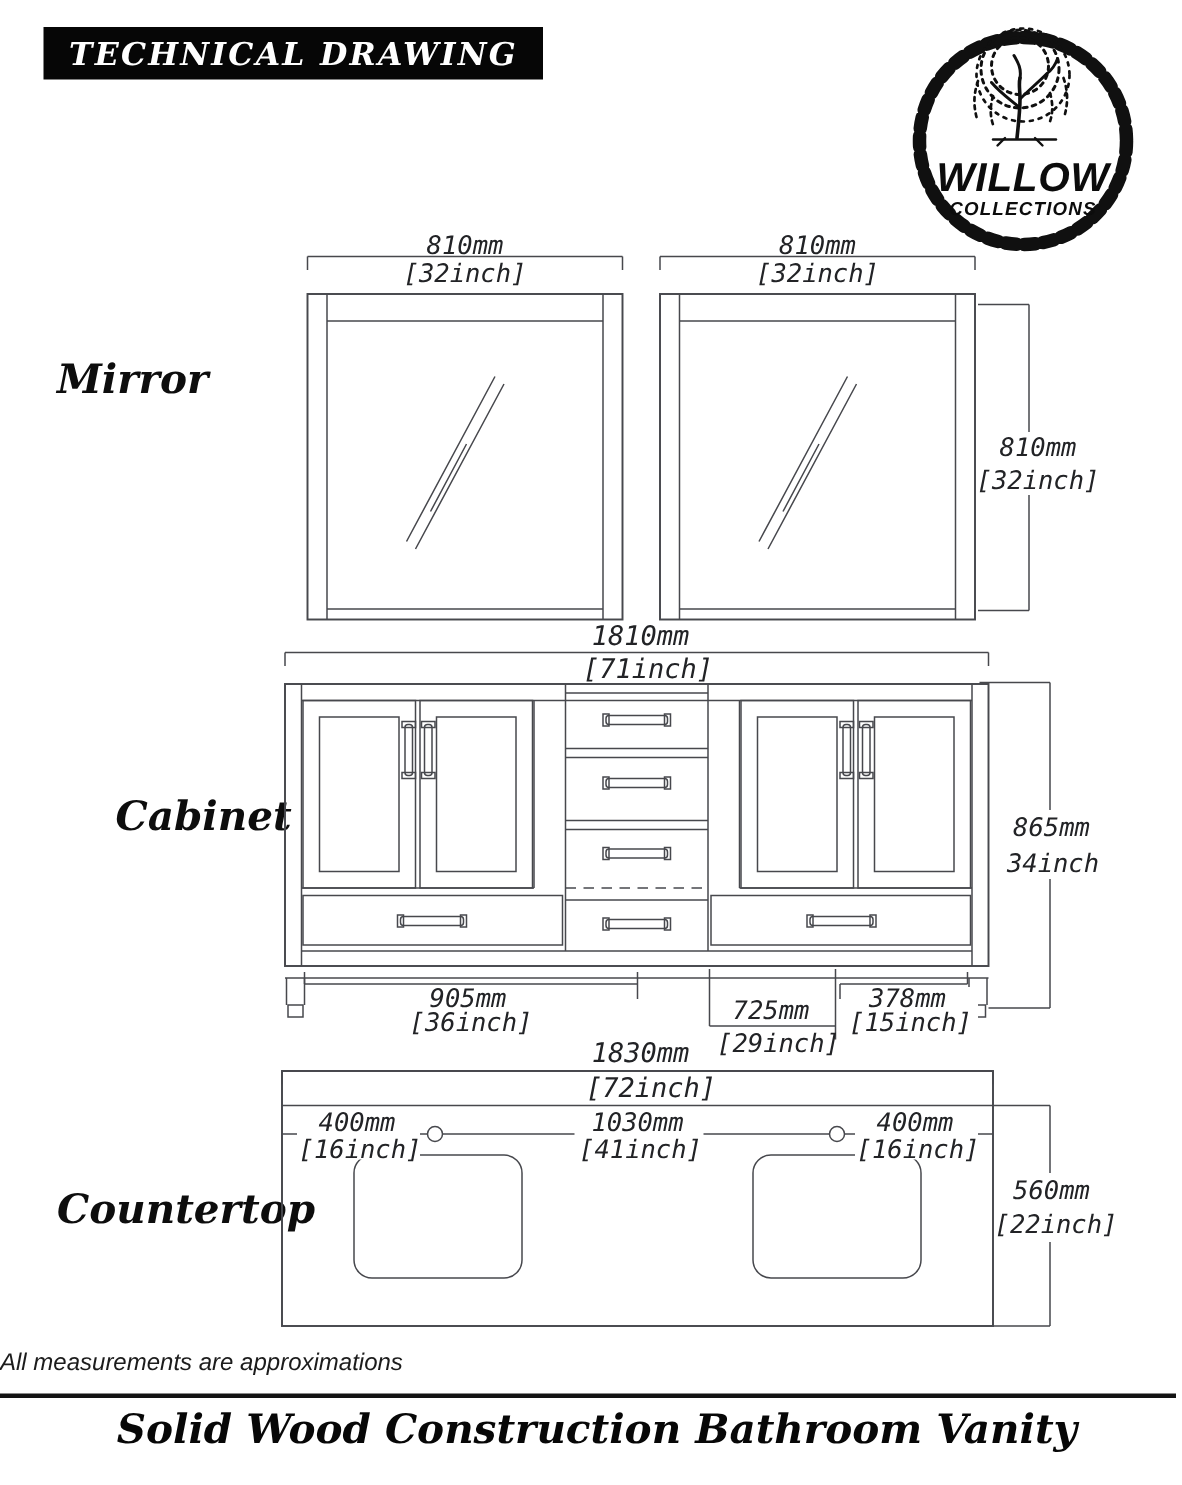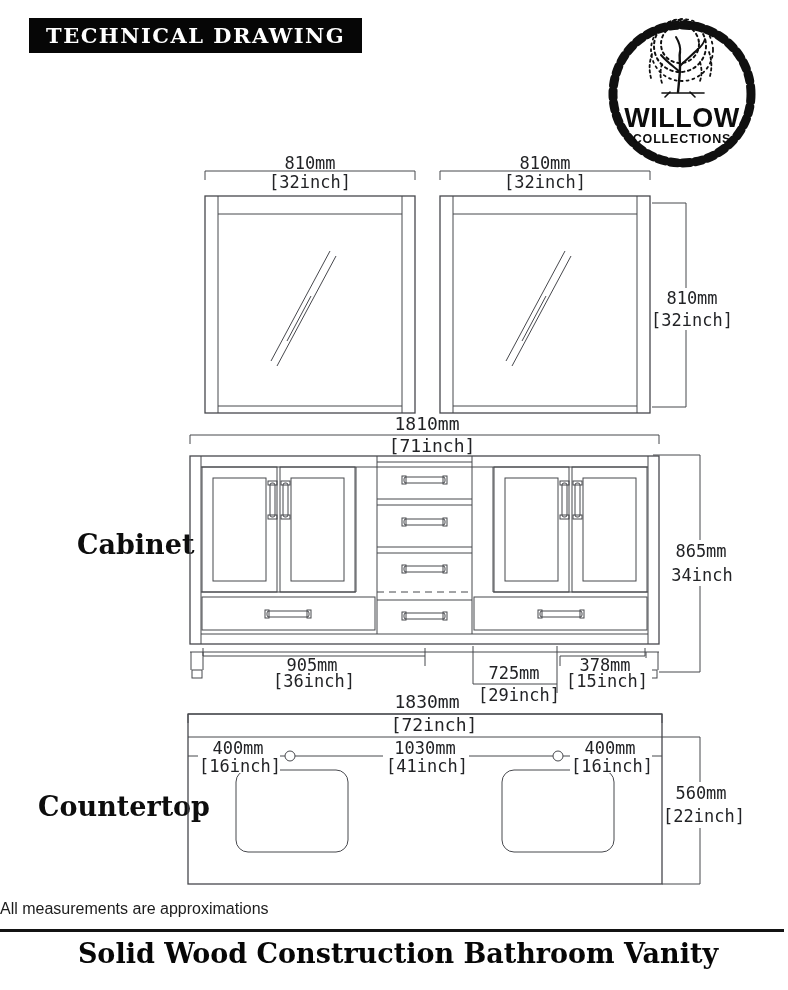--- a/index.html
+++ b/index.html
@@ -1,17 +1,17 @@
 <!DOCTYPE html>
 <html><head>
 <meta charset="utf-8">
 <style>
   html,body{margin:0;padding:0;background:#ffffff;}
   #page{position:relative;width:784px;height:990px;background:#ffffff;overflow:hidden;
-        font-family:"Liberation Sans",sans-serif;}
+        font-family:"Liberation Sans",sans-serif;font-style:italic;}
   .titlebar{position:absolute;left:29px;top:18px;width:333px;height:35px;background:#060606;}
   .titlebar span{display:block;line-height:35px;padding-left:17px;color:#ffffff;
         font-family:"DejaVu Serif",serif;font-weight:bold;font-size:21px;letter-spacing:1.5px;}
   .section-label{position:absolute;color:#0d0d0d;font-family:"DejaVu Serif",serif;
         font-weight:bold;font-size:27px;}
   #label-mirror{left:38px;top:238px;}
   #label-cabinet{left:37px;top:529px;margin-left:40px;}
   #label-countertop{left:38px;top:791px;}
   #logo{position:absolute;left:600px;top:12px;}
   #drawing{position:absolute;left:0;top:0;}
@@ -35,20 +35,21 @@
 </style>
 </head>
 <body>
 
 <div id="page">
 
   <div class="titlebar">
     <span>TECHNICAL DRAWING</span>
   </div>
 
+  <div class="section-label" id="label-mirror">Mirror</div>
   <div class="section-label" id="label-cabinet">Cabinet</div>
   <div class="section-label" id="label-countertop">Countertop</div>
 
   <svg id="logo" width="164" height="164" viewBox="0 0 164 164">
     <circle cx="82" cy="82" r="69" class="logoln" stroke-width="9" stroke-dasharray="7.5 5"></circle>
     <g transform="translate(82,30)">
       <circle cx="-2" cy="4" r="26" class="logoln" stroke-width="2" stroke-dasharray="2.5 3.5"></circle>
       <circle cx="-2" cy="2" r="19" class="logoln" stroke-width="2" stroke-dasharray="2.5 3.5"></circle>
       <circle cx="0" cy="8" r="31" class="logoln" stroke-width="1.8" stroke-dasharray="2 4"></circle>
       <path class="logoln" stroke-width="2.4" d="M-4,50 C-3,40 -2,32 -2,24 C-2,18 -3,14 -2,10"></path>

